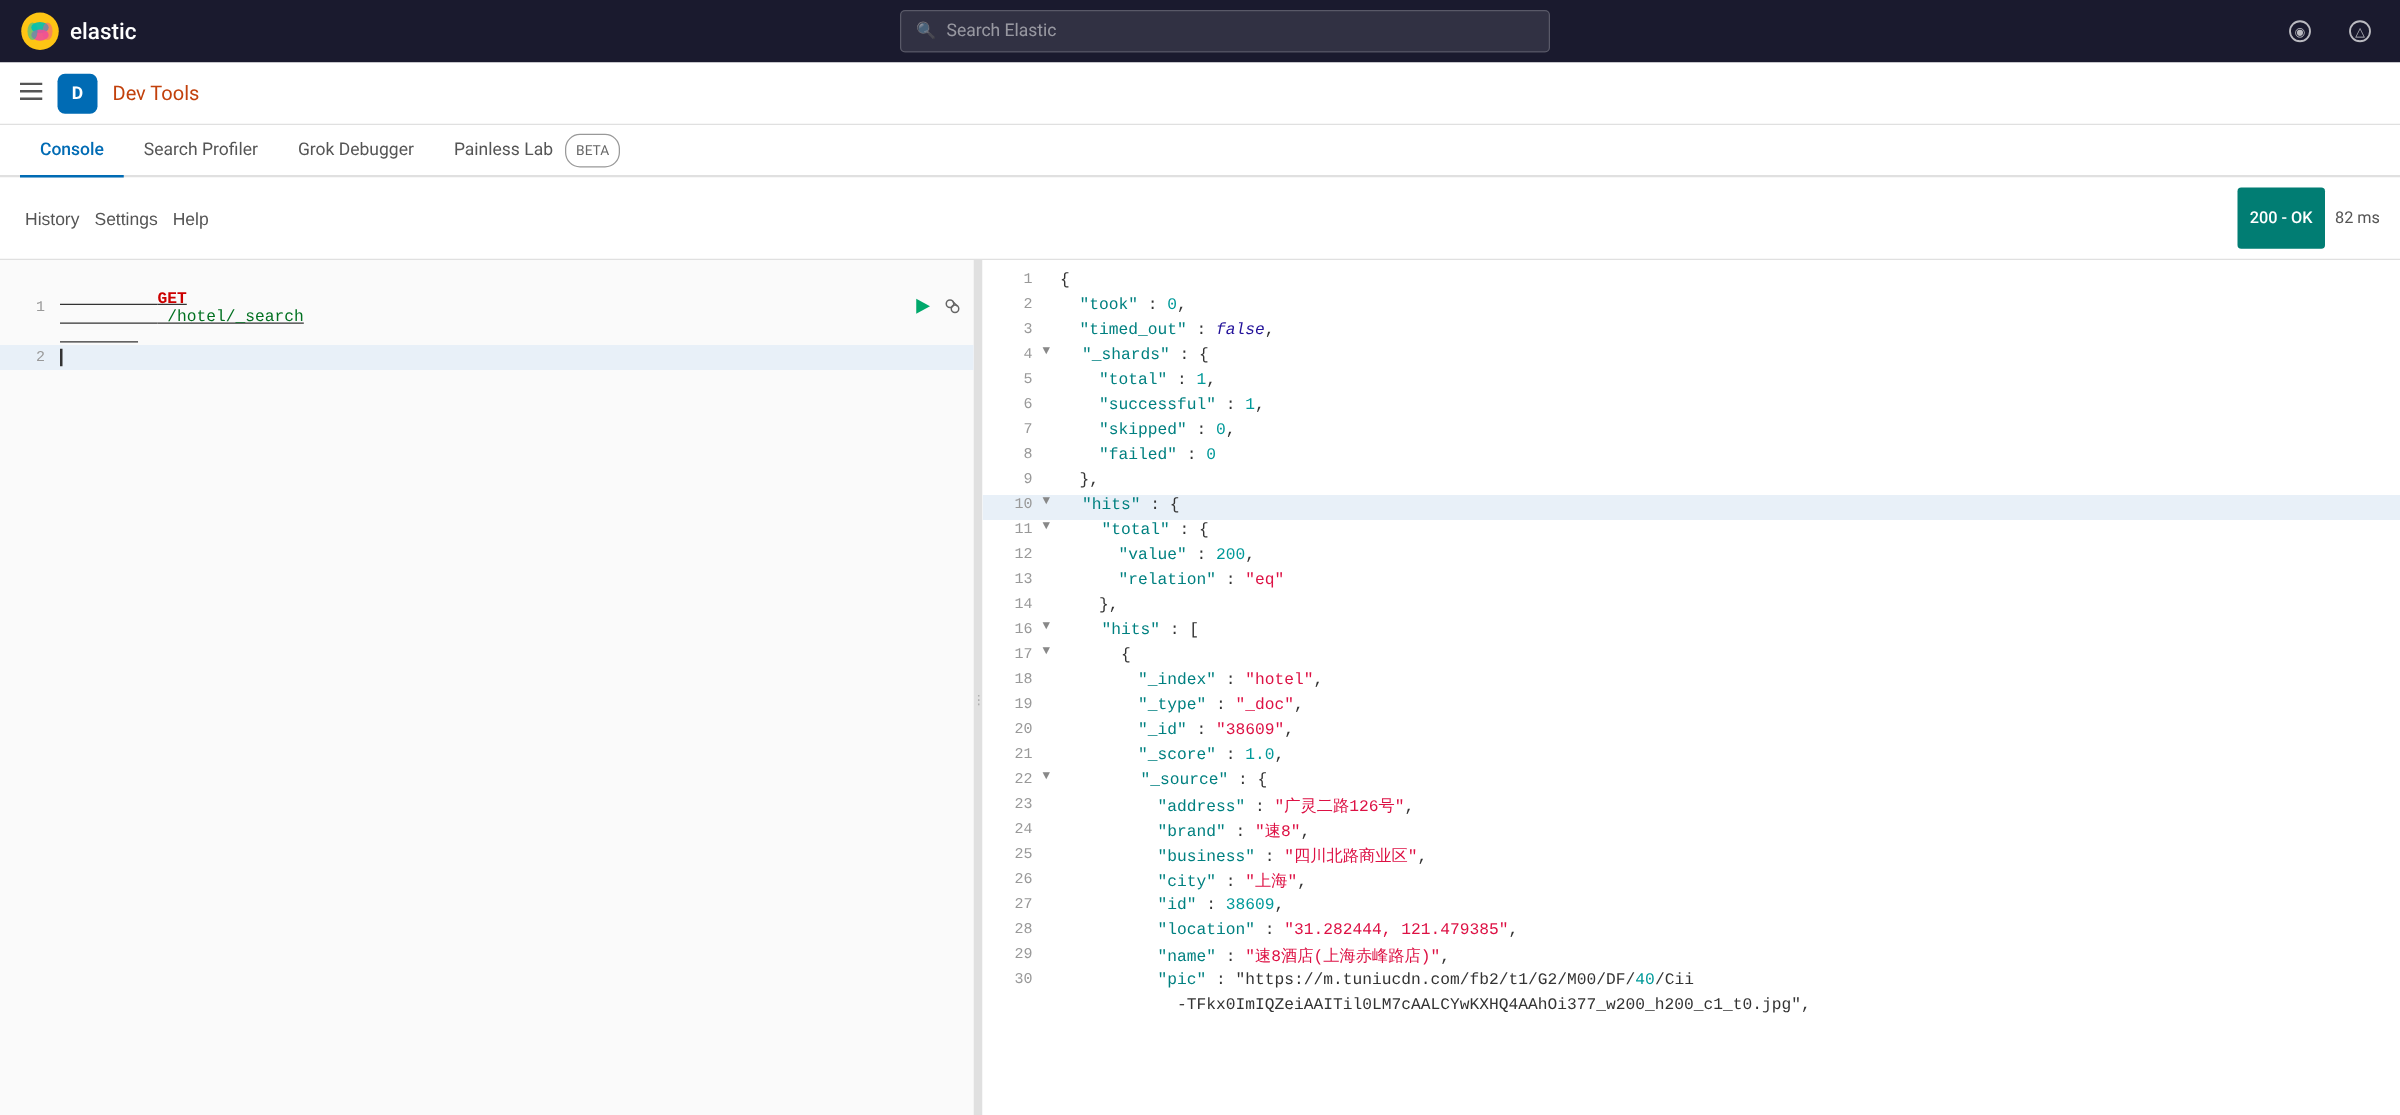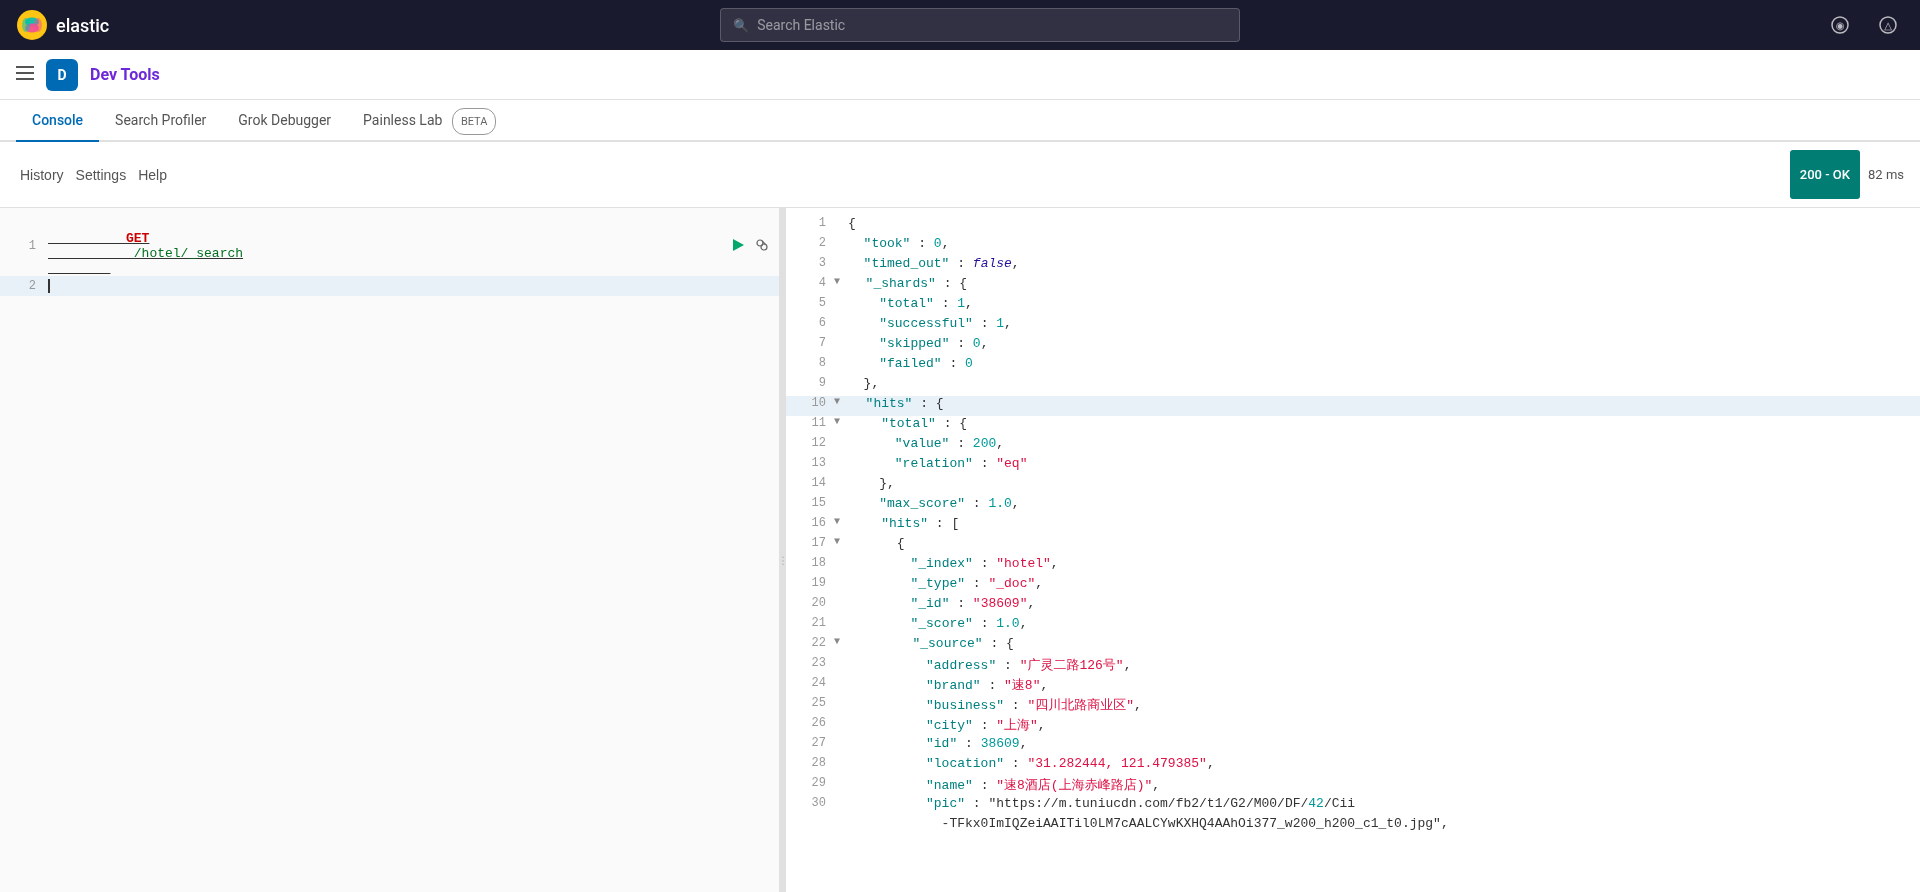--- a/index.html
+++ b/index.html
@@ -87,22 +87,22 @@
       border-radius: 6px;
       display: flex;
       align-items: center;
       justify-content: center;
       color: #fff;
       font-size: 14px;
       font-weight: 700;
     }
     .breadcrumb-title {
       font-size: 16px;
-      color: #6d28d9;
-      font-weight: 700;
+      color: #c2410c;
+      font-weight: 400;
     }
 
     
     .tabs-bar {
       display: flex;
       align-items: center;
       border-bottom: 2px solid #e0e0e0;
       padding: 0 16px;
       background: #fff;
       gap: 0;
@@ -483,25 +483,20 @@
           <span class="resp-line-num">13</span>
           <span style="min-width: 14px; display: inline-block;"></span>
           <span class="resp-code">      <span class="json-key">"relation"</span> : <span class="json-str">"eq"</span></span>
         </div>
         <div class="resp-line">
           <span class="resp-line-num">14</span>
           <span style="min-width: 14px; display: inline-block;"></span>
           <span class="resp-code">    },</span>
         </div>
         <div class="resp-line">
-          <span class="resp-line-num">15</span>
-          <span style="min-width: 14px; display: inline-block;"></span>
-          <span class="resp-code">    <span class="json-key">"max_score"</span> : <span class="json-num">1.0</span>,</span>
-        </div>
-        <div class="resp-line">
           <span class="resp-line-num">16</span>
           <span class="collapse-arrow">▼</span>
           <span class="resp-code">    <span class="json-key">"hits"</span> : [</span>
         </div>
         <div class="resp-line">
           <span class="resp-line-num">17</span>
           <span class="collapse-arrow">▼</span>
           <span class="resp-code">      {</span>
         </div>
         <div class="resp-line">
@@ -560,21 +555,21 @@
           <span class="resp-code">          <span class="json-key">"location"</span> : <span class="json-str">"31.282444, 121.479385"</span>,</span>
         </div>
         <div class="resp-line">
           <span class="resp-line-num">29</span>
           <span style="min-width: 14px; display: inline-block;"></span>
           <span class="resp-code">          <span class="json-key">"name"</span> : <span class="json-str">"速8酒店(上海赤峰路店)"</span>,</span>
         </div>
         <div class="resp-line">
           <span class="resp-line-num">30</span>
           <span style="min-width: 14px; display: inline-block;"></span>
-          <span class="resp-code">          <span class="json-key">"pic"</span> : "https://m.tuniucdn.com/fb2/t1/G2/M00/DF/<span class="json-num">42</span>/Cii</span>
+          <span class="resp-code">          <span class="json-key">"pic"</span> : "https://m.tuniucdn.com/fb2/t1/G2/M00/DF/<span class="json-num">40</span>/Cii</span>
         </div>
         <div class="resp-line">
           <span class="resp-line-num"></span>
           <span style="min-width: 14px; display: inline-block;"></span>
           <span class="resp-code">            -TFkx0ImIQZeiAAITil0LM7cAALCYwKXHQ4AAhOi377_w200_h200_c1_t0.jpg",</span>
         </div>
       </div>
   </div>
 </div>
 

